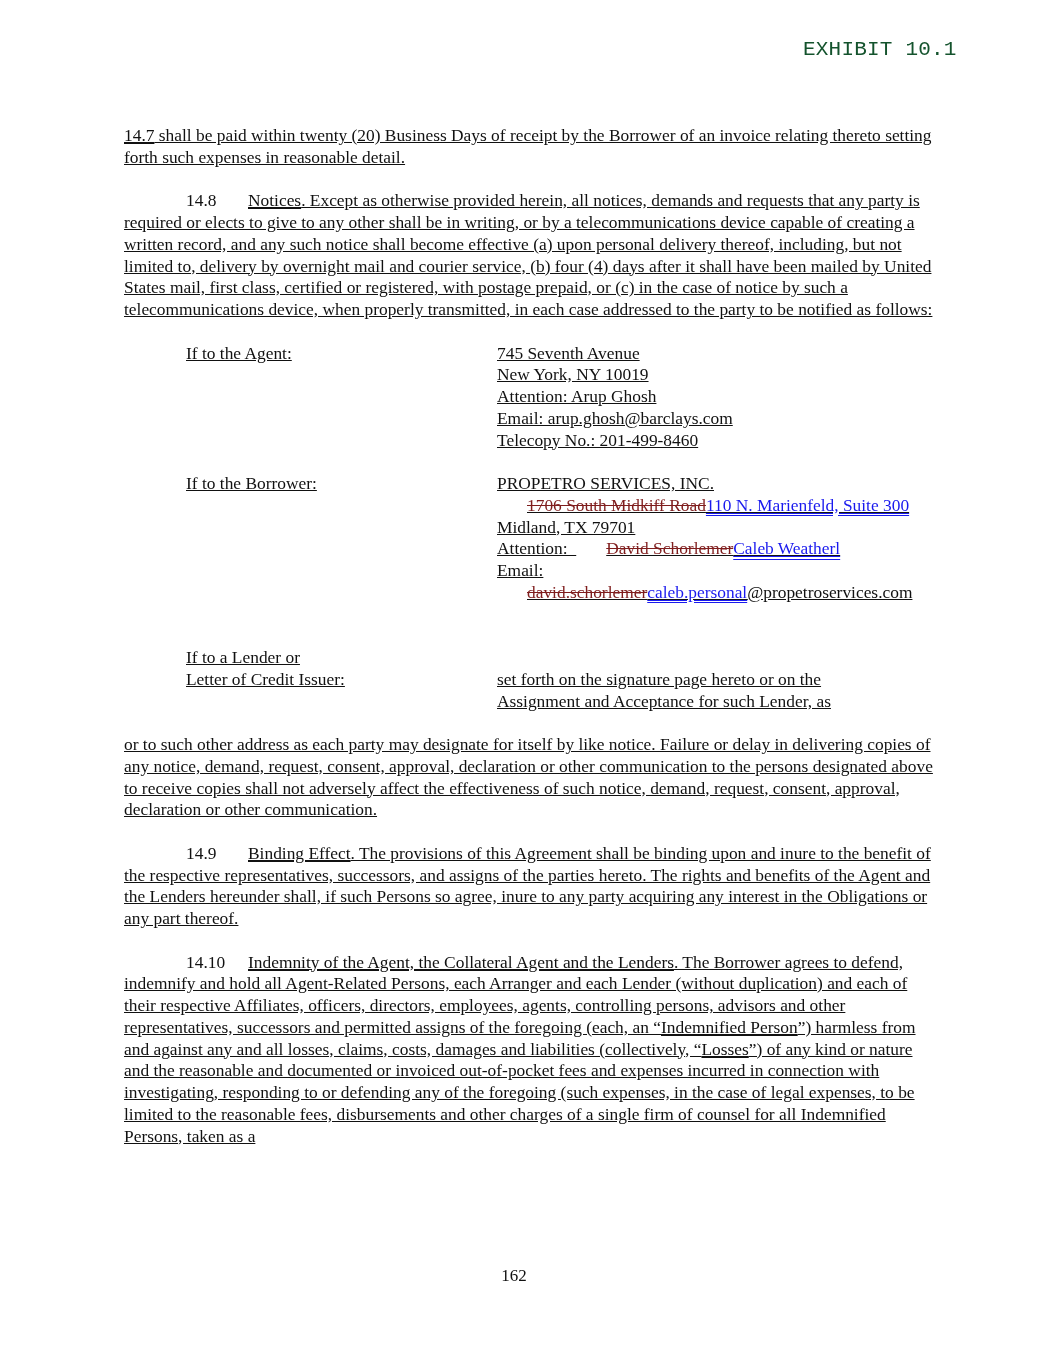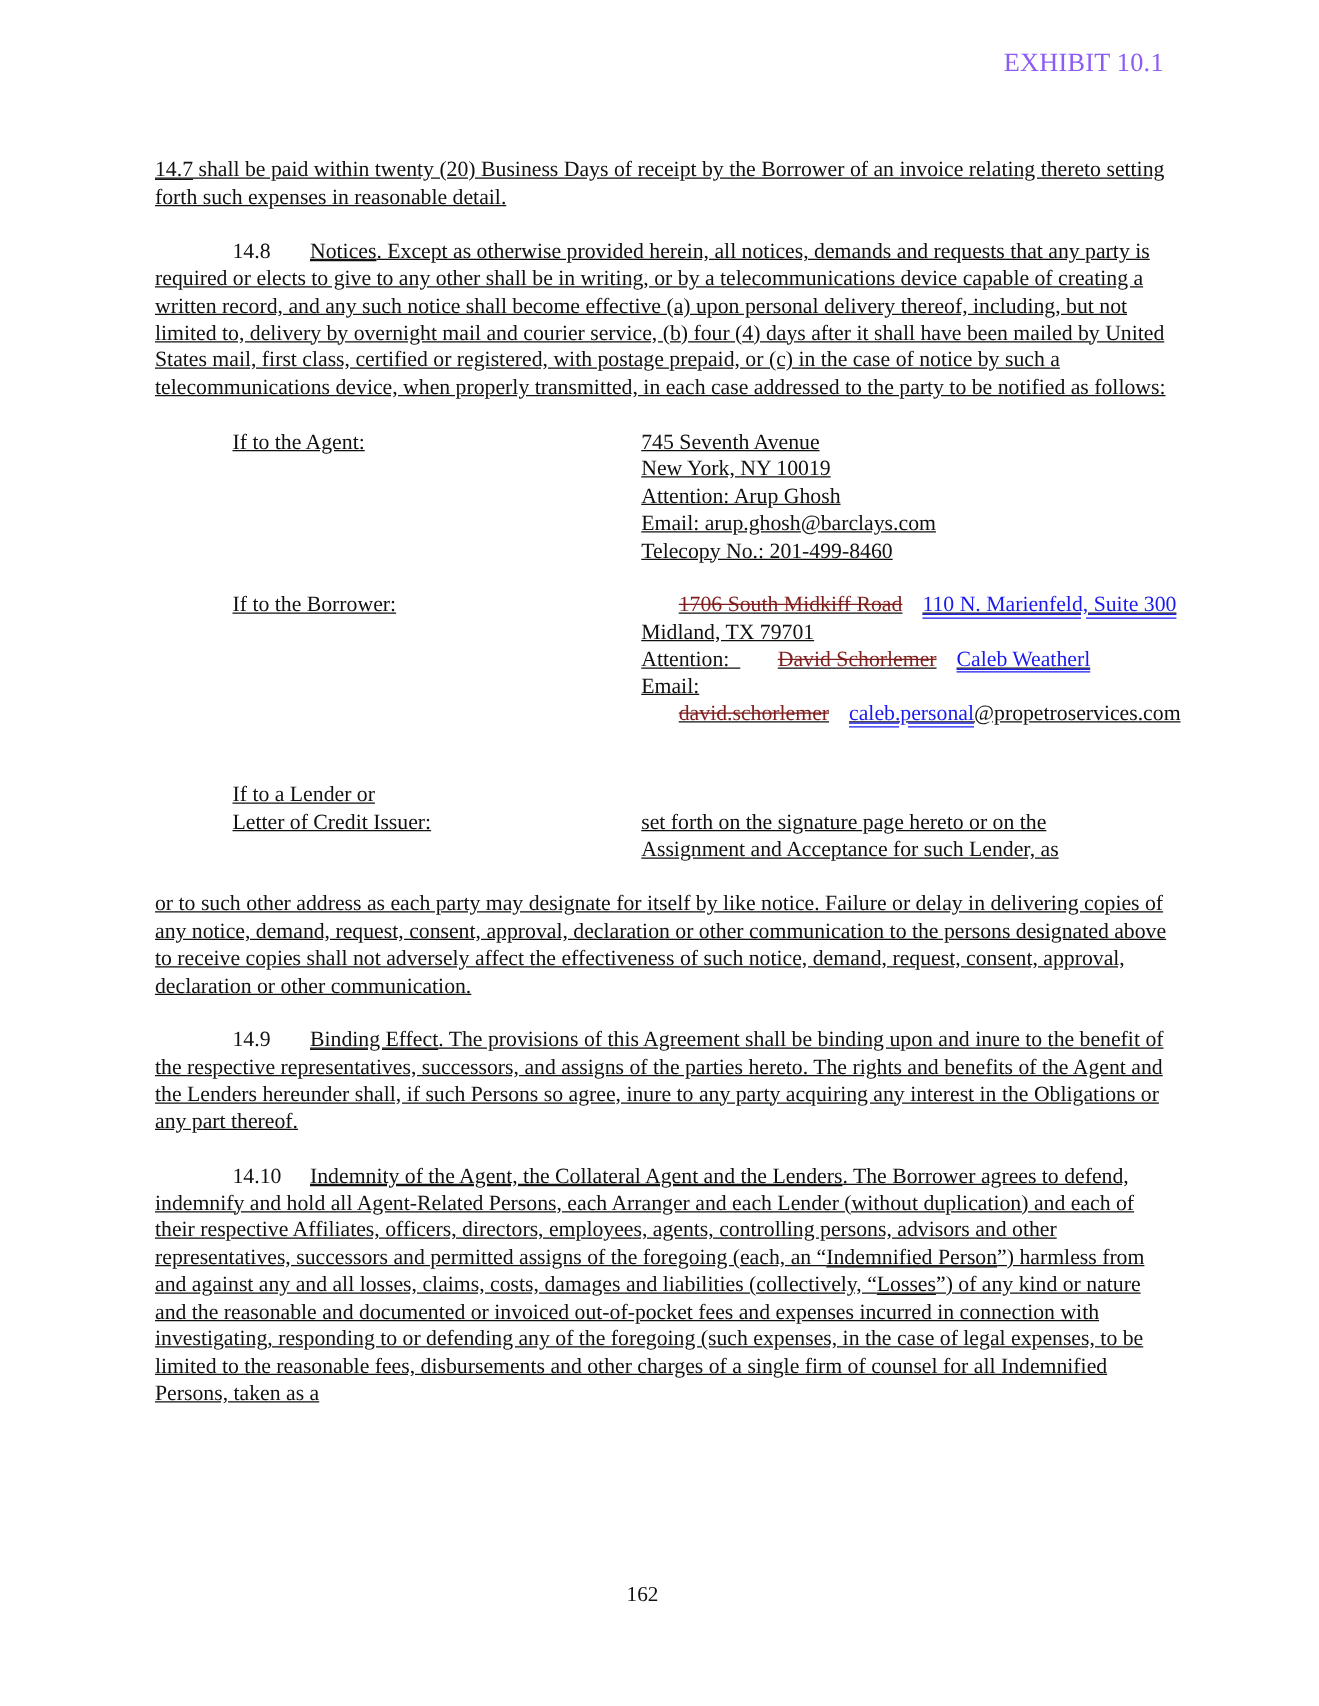--- a/index.html
+++ b/index.html
@@ -3,38 +3,38 @@
 <meta charset="utf-8">
 <style>
   html, body { margin: 0; padding: 0; background: #ffffff; }
   body {
     width: 1055px; height: 1365px; position: relative; overflow: hidden;
     font-family: "Liberation Serif", "DejaVu Serif", serif;
     color: #111111;
   }
   .exhibit {
     position: absolute; left: 803px; top: 38px;
-    font-family: Liberation Serif, serif;
-    font-size: 21px; letter-spacing: 0.2px; color: #8b5cf6;
+    font-family: Liberation Mono, monospace;
+    font-size: 21px; letter-spacing: 0.2px; color: #14532d;
   }
   .page {
     position: absolute; left: 124px; top: 125px; width: 812px;
     font-size: 17.4px; line-height: 21.75px; text-decoration: underline;
   }
   p { margin: 0; }
   .gap { height: 21.75px; }
   .indent { display: inline-block; width: 62px; }
   .secnum { display: inline-block; width: 62px; }
   .u { text-decoration: underline; text-underline-offset: 2px; }
   .notice-table { margin-left: 62px; }
-  .notice-row { display: flex; gap: 16px; }
+  .notice-row { display: flex; }
   .notice-label { width: 311px; flex: none; }
   .notice-value { flex: 1; }
   .del { color: #7f1d1d; text-decoration: line-through; margin-left: 30px; }
-  .ins { color: #1a1aee; text-decoration: underline double; text-decoration-color: #1a1aee; text-underline-offset: 2px; margin-left: 16px; }
+  .ins { color: #1a1aee; text-decoration: underline double; text-decoration-color: #1a1aee; text-underline-offset: 2px; }
   .pagenum {
     position: absolute; left: 0; width: 1028px; top: 1266px; text-align: center;
     font-size: 17px;
   }
 </style>
 </head>
 <body>
 
 <div class="exhibit">EXHIBIT 10.1</div>
 
@@ -58,20 +58,21 @@
         <div>Email:  arup.ghosh@barclays.com</div>
         <div>Telecopy No.:  201-499-8460</div>
       </div>
     </div>
 
     <div class="gap"></div>
 
     <div class="notice-row">
       <div class="notice-label">If to the Borrower:</div>
       <div class="notice-value">
+        <div>PROPETRO SERVICES, INC.</div>
         <div><span class="del">1706 South Midkiff Road</span><span class="ins">110 N. Marienfeld, Suite 300</span></div>
         <div>Midland, TX 79701</div>
         <div><span style="white-space:pre">Attention:  </span><span class="del">David Schorlemer</span><span class="ins">Caleb Weatherl</span></div>
         <div>Email:</div>
         <div><span class="del">david.schorlemer</span><span class="ins">caleb.personal</span><span>@propetroservices.com</span></div>
       </div>
     </div>
 
     <div class="gap"></div>
     <div class="gap"></div>

